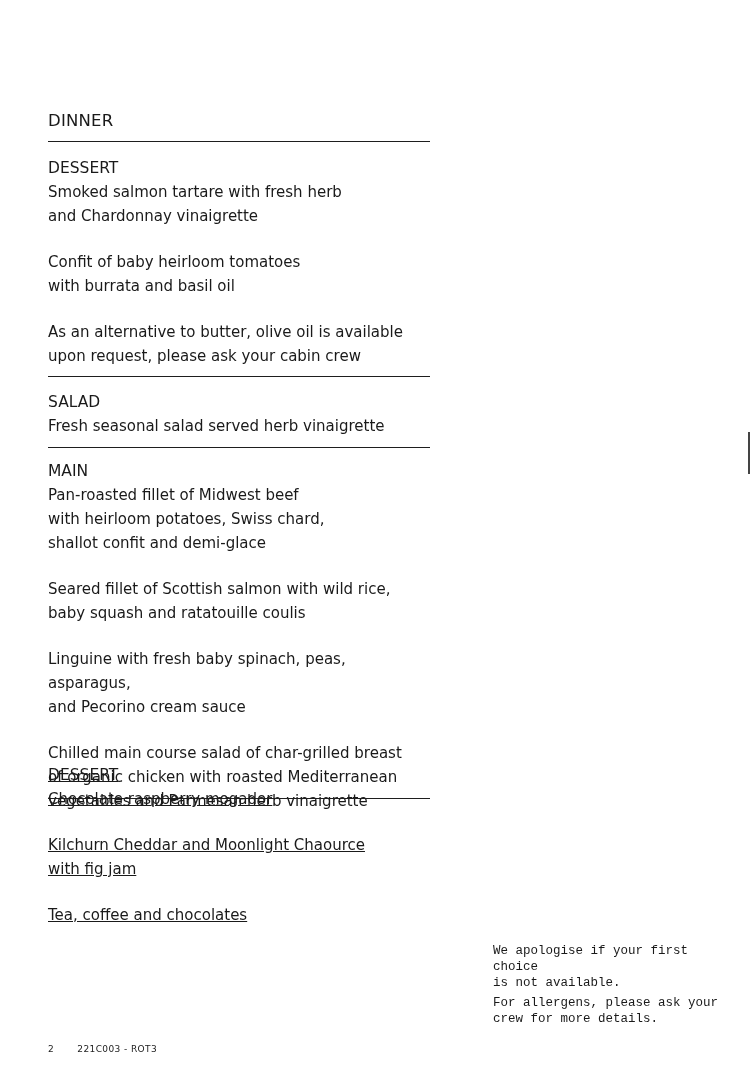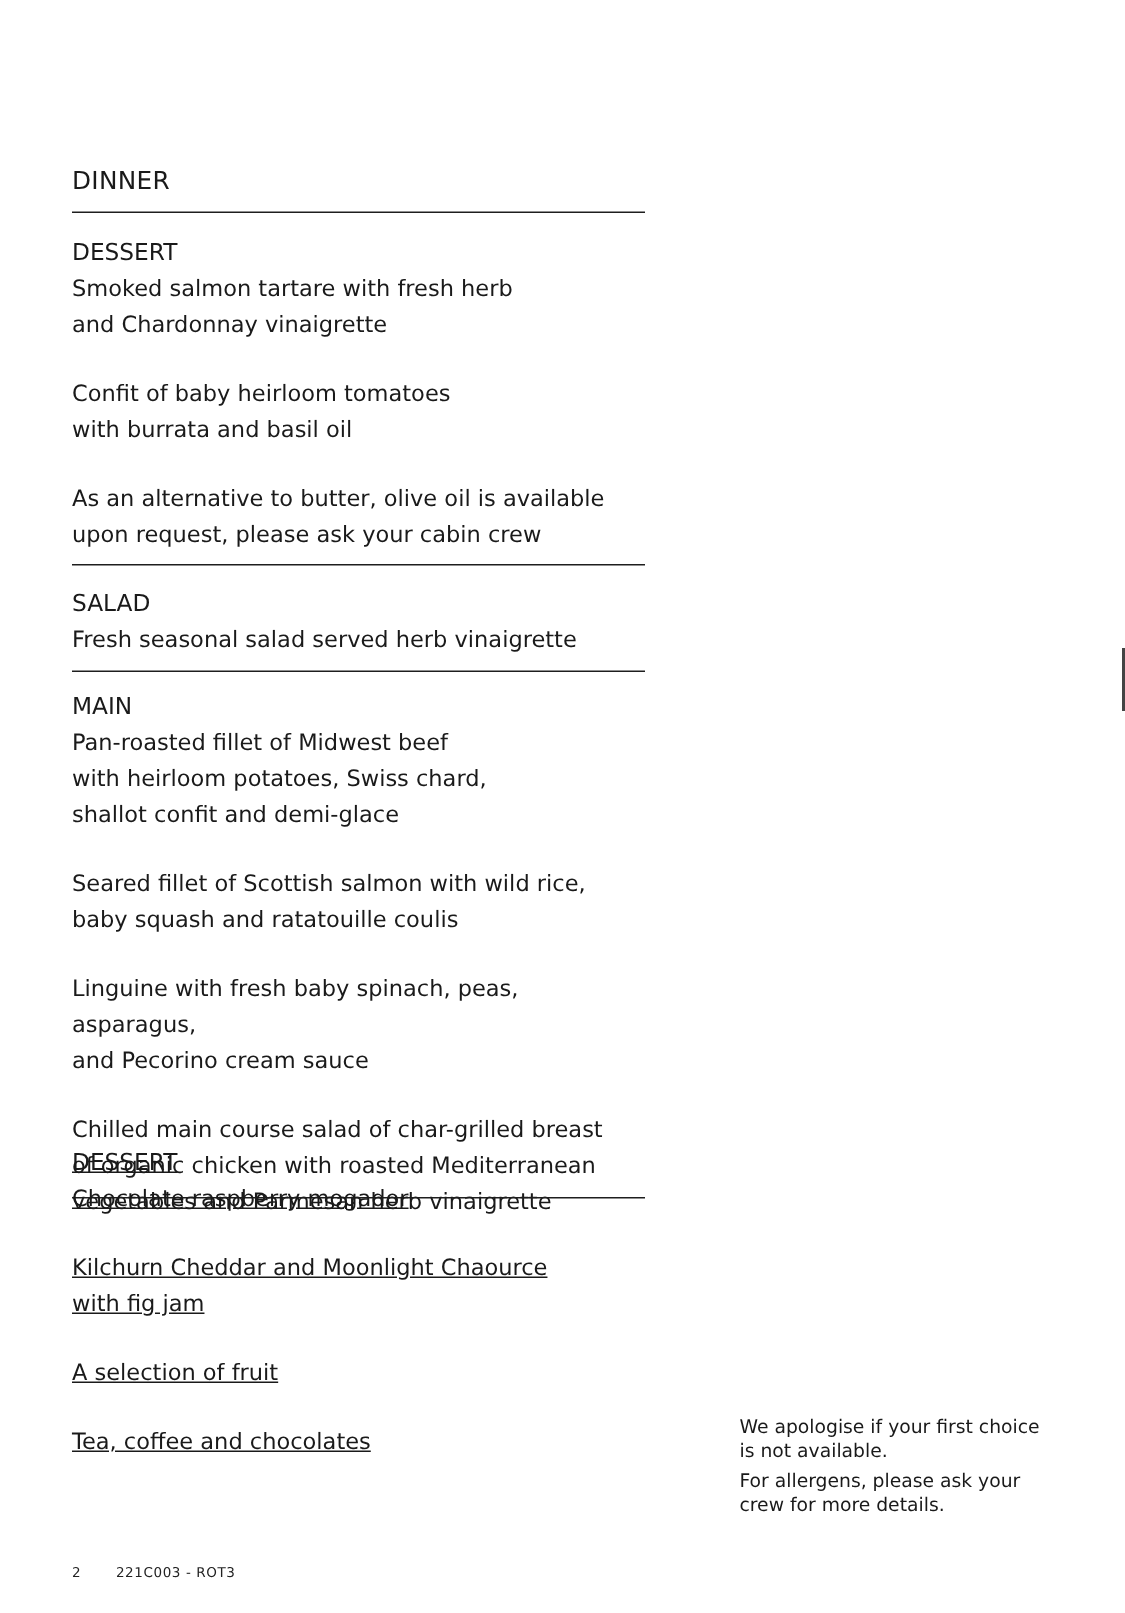--- a/index.html
+++ b/index.html
@@ -19,21 +19,21 @@
       background: #1e1e1e;
     }
     .section { position: absolute; left: 0; width: 382px; }
     .section-heading { font-size: 15.5px; line-height: 24px; }
     .item { font-size: 15px; line-height: 24px; white-space: pre-line; }
     .item + .item { margin-top: 22px; }
     .notes {
       position: absolute; left: 493px; top: 943px; width: 230px;
       font-size: 12.5px; line-height: 16px;
     }
-    .notes p { margin: 0; white-space: pre-line; }
+    .notes p { margin: 0; white-space: pre-line; font-family: Liberation Mono, monospace; }
     .notes p + p { margin-top: 4px; }
     .footer {
       position: absolute; left: 48px; top: 1044px;
       font-size: 9px; letter-spacing: 0.4px; color: #222;
     }
     .footer .page-num { display: inline-block; width: 26px; }
     .edge-mark {
       position: absolute; left: 748px; top: 432px; width: 2px; height: 42px;
       background: #444;
     }
@@ -76,21 +76,20 @@
 of organic chicken with roasted Mediterranean
 vegetables and Parmesan herb vinaigrette</div>
     </div>
     <div class="rule" style="top:798px;"></div>
 
     <div class="section" style="top:763px;text-decoration:underline;">
       <div class="section-heading">DESSERT</div>
       <div class="item">Chocolate raspberry mogador</div>
       <div class="item">Kilchurn Cheddar and Moonlight Chaource
 with fig jam</div>
-      <div class="item">A selection of fruit</div>
       <div class="item">Tea, coffee and chocolates</div>
     </div>
   </div>
 
   <div class="notes">
     <p>We apologise if your first choice
 is not available.</p>
     <p>For allergens, please ask your
 crew for more details.</p>
   </div>

